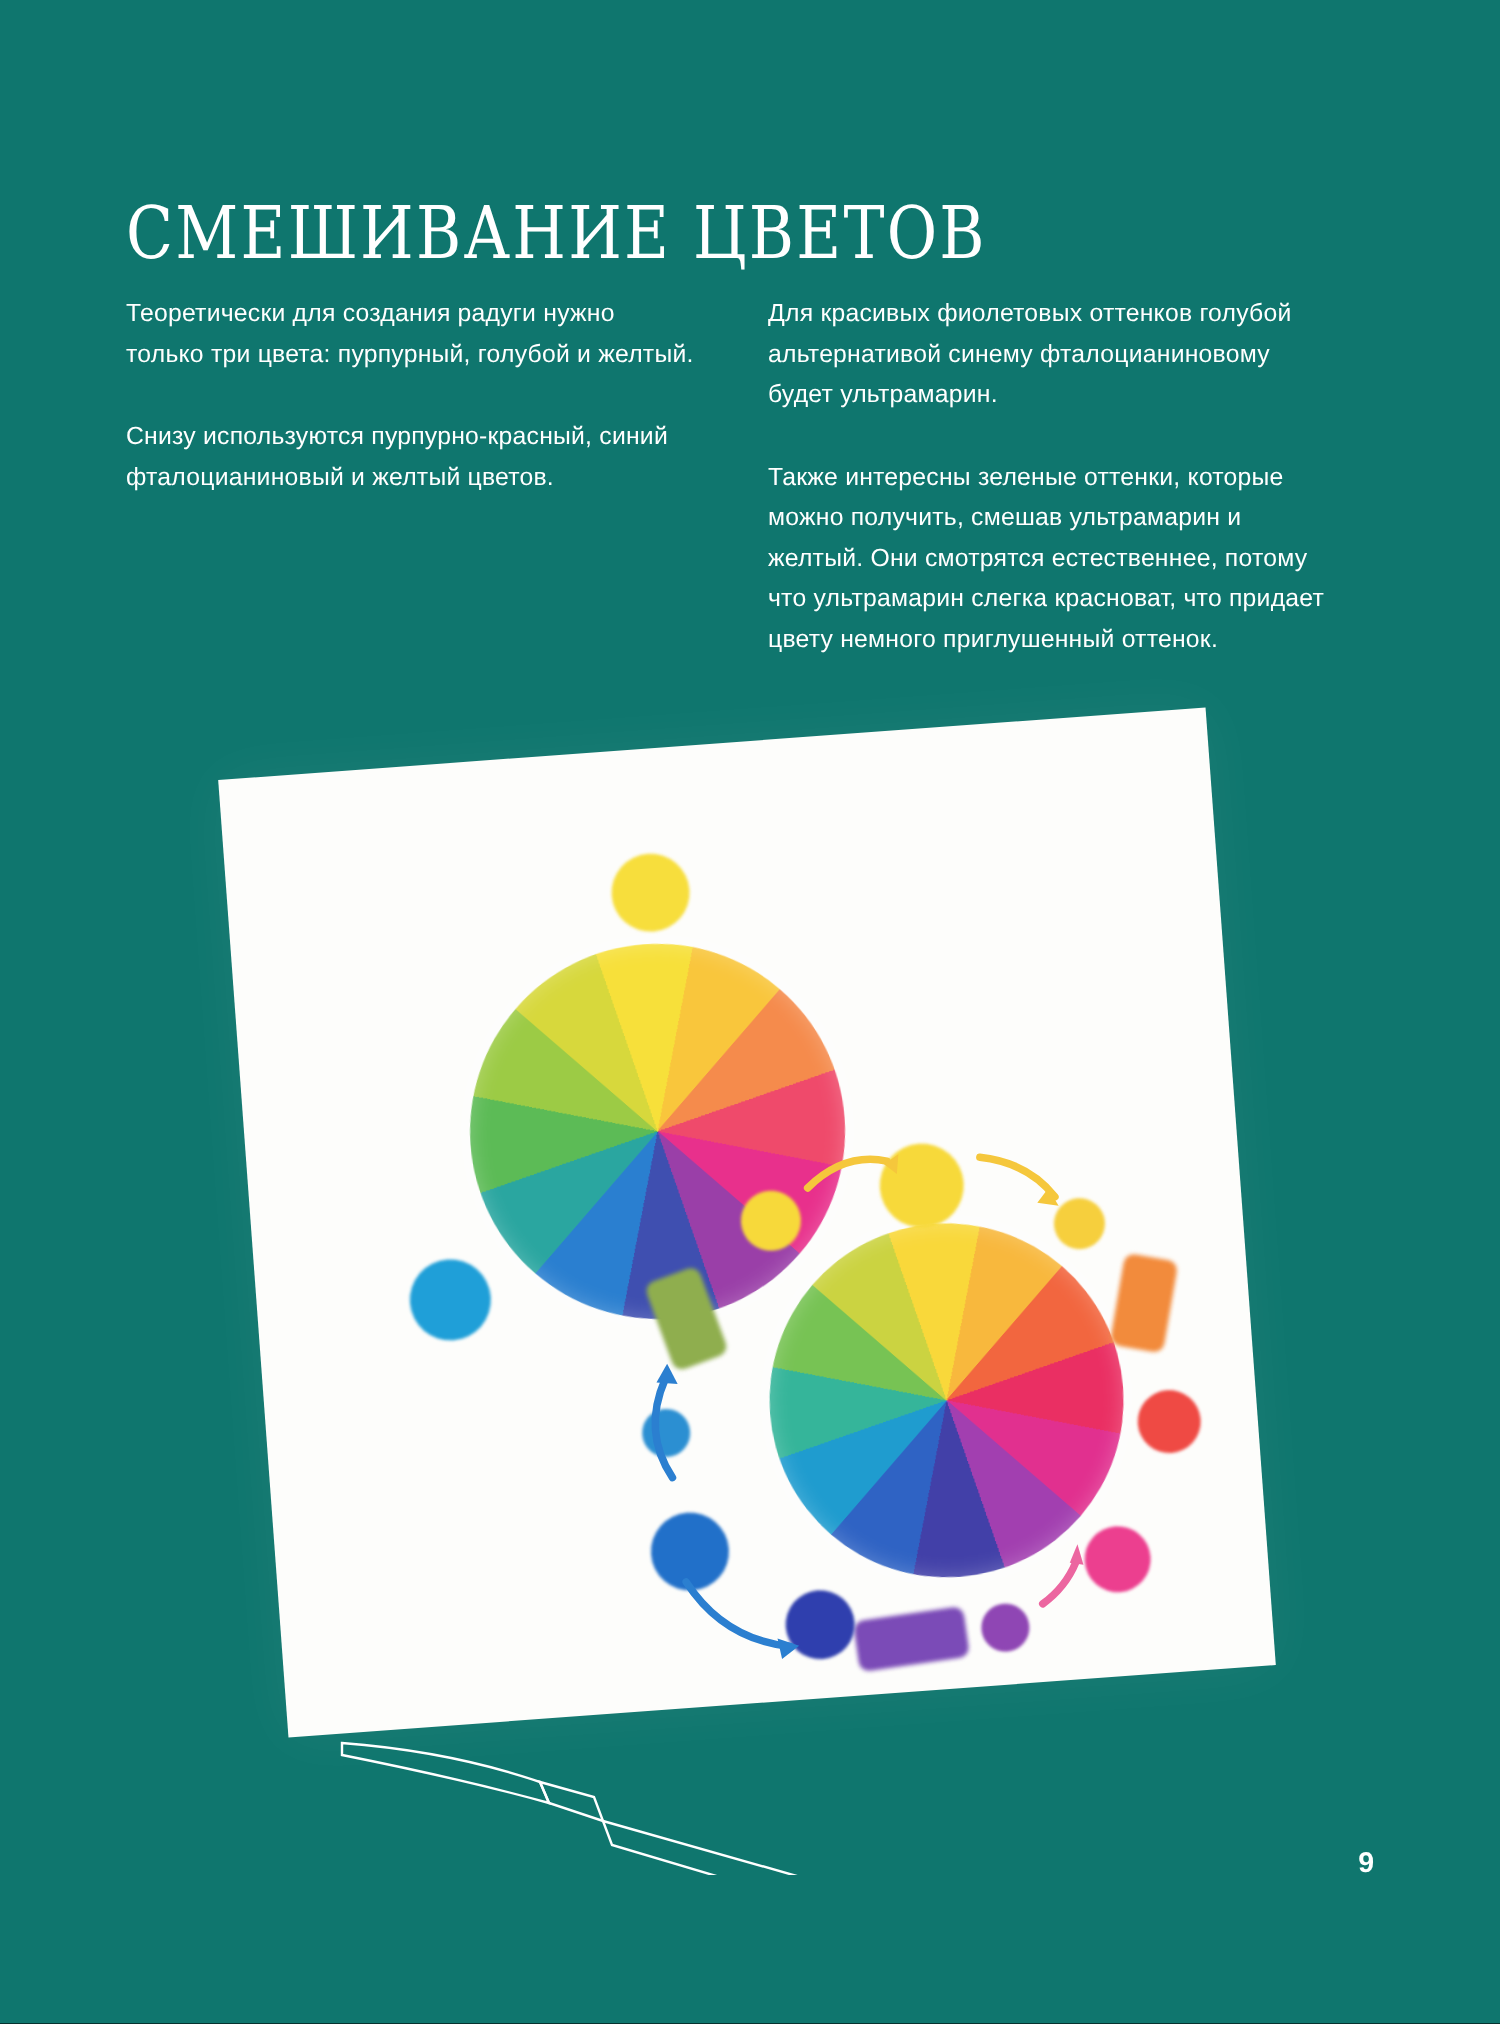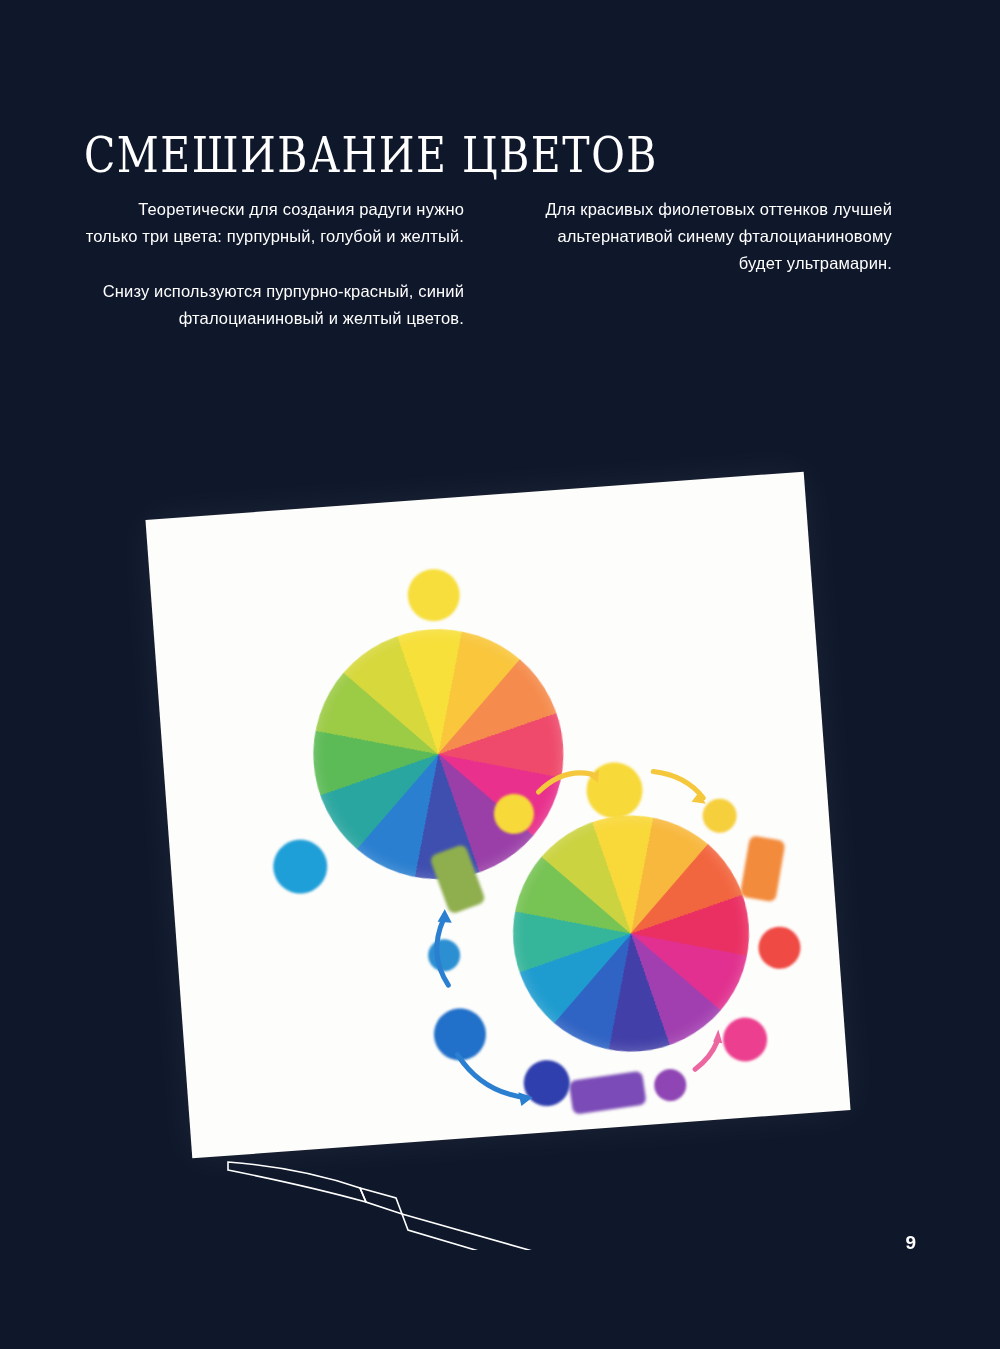--- a/index.html
+++ b/index.html
@@ -12,21 +12,21 @@
     height: 1349px;
     position: relative;
     overflow: hidden;
     font-family: "Liberation Sans", sans-serif;
     color: #ffffff;
   }
 
   #page {
     position: absolute;
     inset: 0;
-    background: #0f172a;
+    background: #0f766e;
   }
 
   
   #page-title {
     position: absolute;
     left: 84px;
     top: 100px;
     font-family: "DejaVu Serif", serif;
     font-size: 41px;
     letter-spacing: 1.5px;
@@ -42,21 +42,21 @@
     position: absolute;
     top: 196px;
     width: 380px;
     font-size: 16.5px;
     line-height: 27px;
     color: #ffffff;
     letter-spacing: 0.15px;
   }
   #col-left { left: 84px; }
   #col-right { left: 512px; }
-  .para { margin: 0 0 28px 0; text-align: right; }
+  .para { margin: 0 0 28px 0; }
   .para:last-child { margin-bottom: 0; }
 
   
   #photo-wrap {
     position: absolute;
     left: 120px;
     top: 465px;
     width: 800px;
     height: 760px;
   }
@@ -125,21 +125,22 @@
 <div id="page">
 
   <h1 id="page-title">Смешивание цветов</h1>
 
   <div id="col-left" class="column">
     <p class="para">Теоретически для создания радуги нужно только три цвета: пурпурный, голубой и желтый.</p>
     <p class="para">Снизу используются пурпурно-красный, синий фталоцианиновый и желтый цветов.</p>
   </div>
 
   <div id="col-right" class="column">
-    <p class="para">Для красивых фиолетовых оттенков лучшей альтернативой синему фталоцианиновому будет ультрамарин.</p>
+    <p class="para">Для красивых фиолетовых оттенков голубой альтернативой синему фталоцианиновому будет ультрамарин.</p>
+    <p class="para">Также интересны зеленые оттенки, которые можно получить, смешав ультрамарин и желтый. Они смотрятся естественнее, потому что ультрамарин слегка красноват, что придает цвету немного приглушенный оттенок.</p>
   </div>
 
   <div id="photo-wrap">
 
     <div id="paper">
       <div id="paper-inner">
 
         <div class="wheel" style="left:150px; top:130px; width:250px; height:250px;
                     background: conic-gradient(from -15deg,
                       #f7e03a 0deg 30deg,

